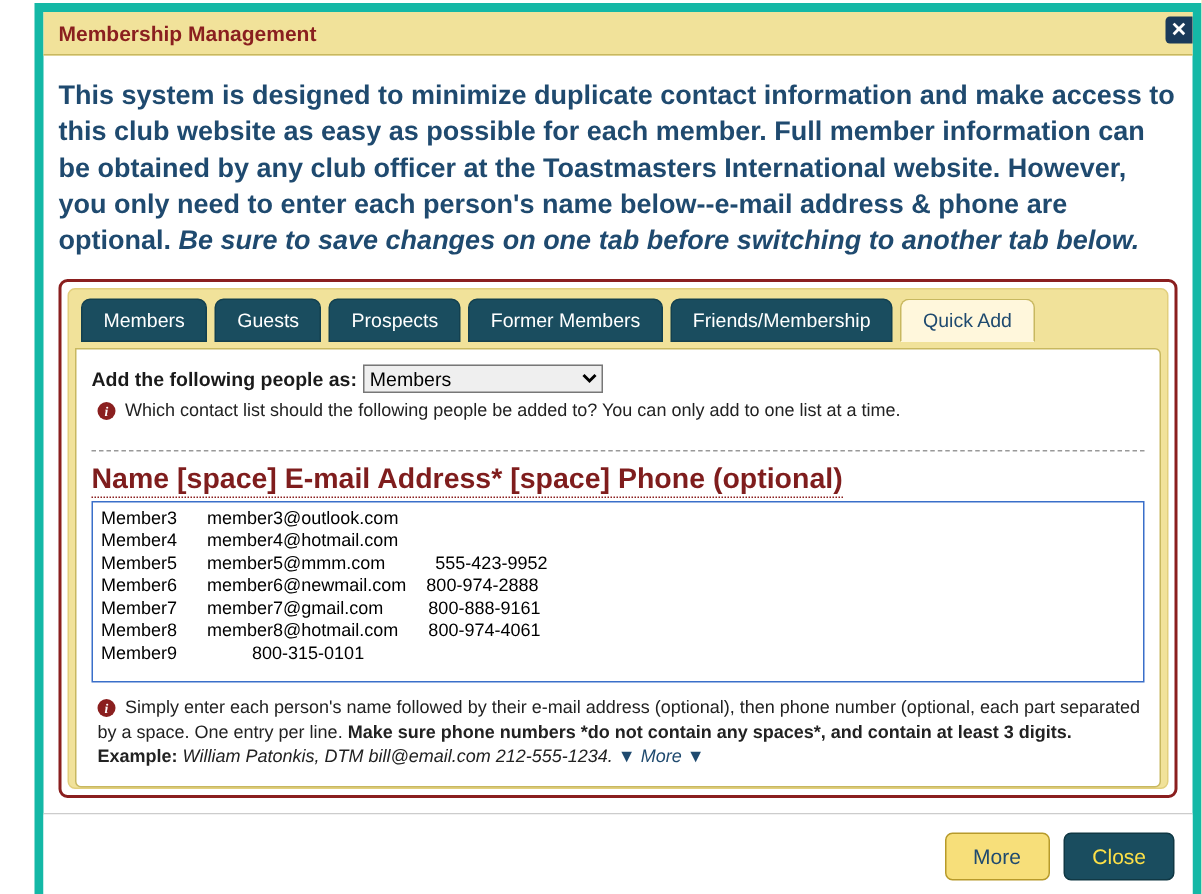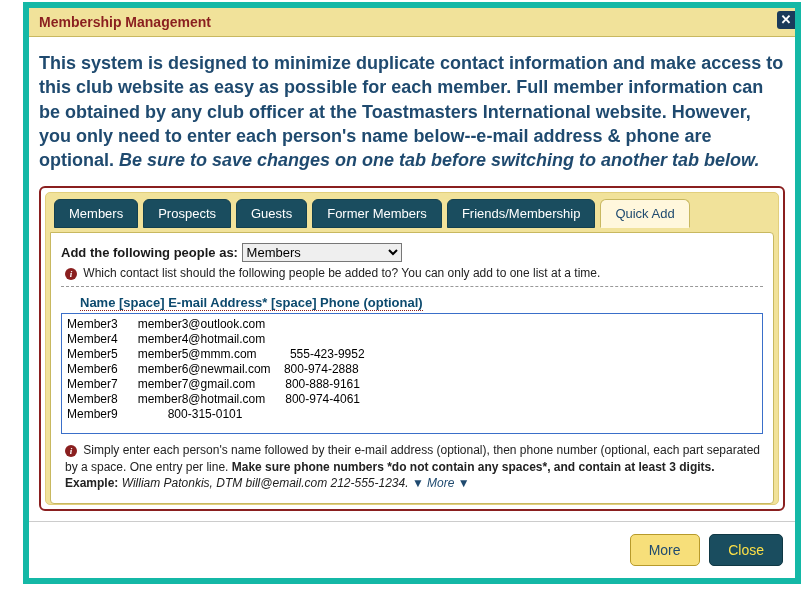--- a/index.html
+++ b/index.html
@@ -107,21 +107,21 @@
     font-size: 13px;
   }
   .form-line select {
     font-size: 13px;
     width: 160px;
     border: 1px solid #777;
   }
   .info-row {
     font-size: 12px;
     color: #222;
-    margin-bottom: 6px;
+    margin-bottom: 20px;
     padding-left: 4px;
   }
   .info-icon {
     display: inline-block;
     width: 12px;
     height: 12px;
     background: #8a1f1f;
     color: #fff;
     border-radius: 50%;
     text-align: center;
@@ -132,26 +132,25 @@
     font-family: Georgia, serif;
     margin-right: 3px;
     vertical-align: middle;
   }
   .dashed-sep {
     border-top: 1px dashed #999;
     margin: 6px 0 8px 0;
   }
   .field-label {
     font-weight: bold;
-    font-size: 13px;
-    color: #0c4a6e;
+    font-size: 19px;
+    color: #7f1d1d;
     margin-bottom: 2px;
     border-bottom: 1px dotted #8a1f1f;
     display: inline-block;
-    margin-left: 19px;
   }
   .textarea-wrap {
     border: 1px solid #3a6fc9;
     padding: 1px;
   }
   .member-textarea {
     width: 100%;
     height: 114px;
     resize: none;
     border: none;
@@ -222,22 +221,22 @@
   <div class="modal-body">
 
     <div class="intro-text">
       <span>This system is designed to minimize duplicate contact information and make access to this club website as easy as possible for each member. Full member information can be obtained by any club officer at the Toastmasters International website. However, you only need to enter each person's name below--e-mail address &amp; phone are optional. </span><span class="italic">Be sure to save changes on one tab before switching to another tab below.</span>
     </div>
 
     <div class="tabset-outer">
       <div class="tabset-inner">
         <div class="tabs-row">
           <div class="tab">Members</div>
+          <div class="tab">Guests</div>
           <div class="tab">Prospects</div>
-          <div class="tab">Guests</div>
           <div class="tab">Former Members</div>
           <div class="tab">Friends/Membership</div>
           <div class="tab active">Quick Add</div>
         </div>
 
         <div class="tab-content">
           <div class="form-line">
             <label>Add the following people as:</label>
             <select>
               <option>Members</option>

